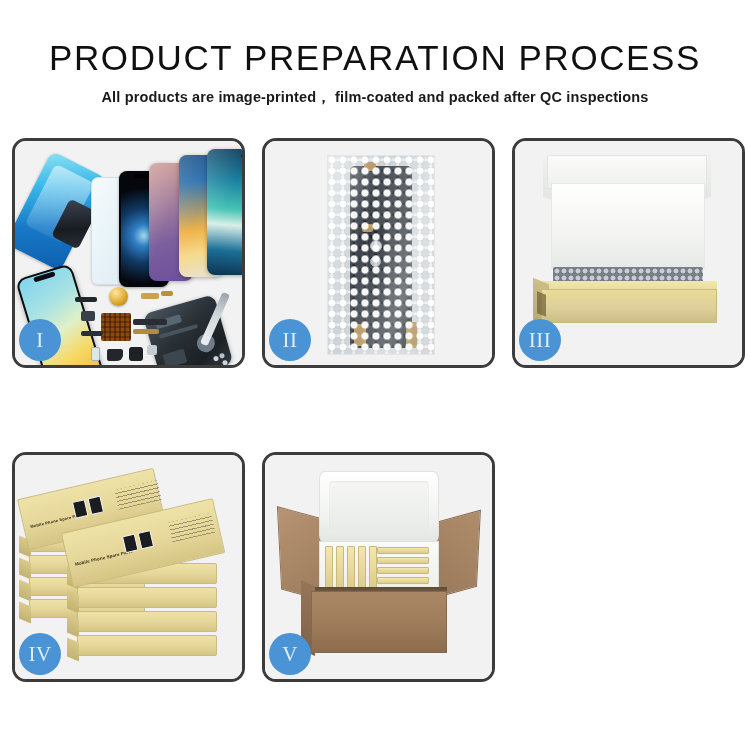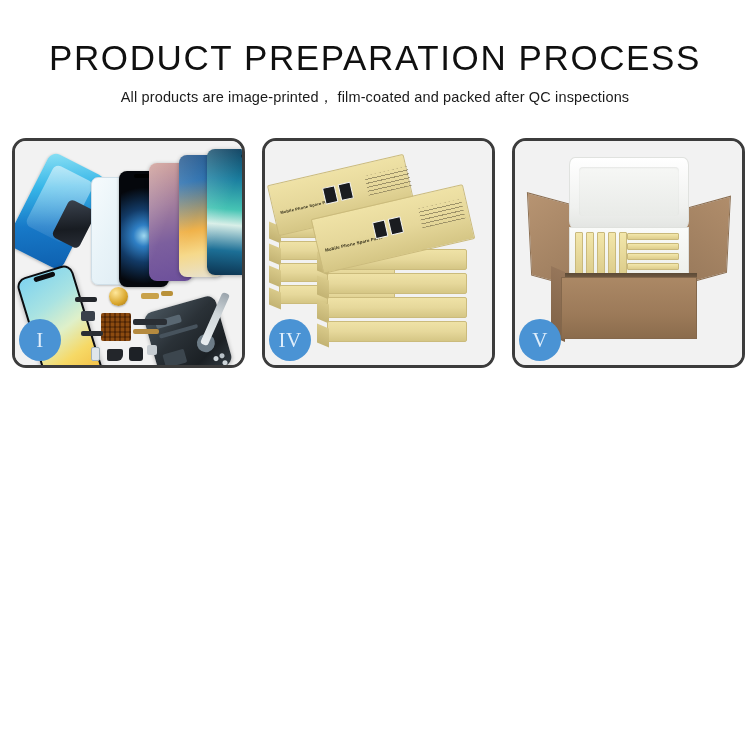--- a/index.html
+++ b/index.html
@@ -20,21 +20,21 @@
     letter-spacing:1.6px;
     color:#101010;
     font-weight:400;
     line-height:1.05;
     white-space:nowrap;
   }
   .subtitle {
     margin-top:11px;
     font-size:14.5px;
     color:#1a1a1a;
-    font-weight:400;
+    font-weight:700;
     letter-spacing:0.15px;
     white-space:nowrap;
   }
 
   
   .grid {
     position:absolute;
     left:12px; top:138px;
     width:733px; height:545px;
     display:grid;
@@ -444,21 +444,52 @@
           <div class="flex f6"></div>
           <div class="flex f7"></div>
           <div class="flex f8"></div>
           <div class="screwdriver"></div>
           <div class="screws"></div>
         </div>
       </div>
       <div class="badge">I</div>
     </div>
 
-
+    <div class="panel p2">
+      <div class="panel-inner">
+        <div class="bubblebag">
+          <div class="part"></div>
+          <div class="strip"></div>
+          <div class="tab t1"></div>
+          <div class="tab t2"></div>
+          <div class="tab t3"></div>
+          <div class="tab t4"></div>
+          <div class="circ"></div>
+          <div class="circ2"></div>
+          <div class="bubbles"></div>
+          <div class="gloss"></div>
+        </div>
+      </div>
+      <div class="badge">II</div>
+    </div>
+
+    <div class="panel p3">
+      <div class="panel-inner">
+        <div class="lidL"></div>
+        <div class="lidR"></div>
+        <div class="lid"></div>
+        <div class="foam"></div>
+        <div class="wrap"></div>
+        <div class="boxtop"></div>
+        <div class="boxleft"></div>
+        <div class="boxfront"></div>
+        <div class="corner"></div>
+      </div>
+      <div class="badge">III</div>
+    </div>
 
     <div class="panel p4">
       <div class="panel-inner">
         <div class="stack">
 
           <div class="yb" style="left:14px;top:78px;width:116px;height:19px;">
               <span class="side"></span>
             </div>
           <div class="yb" style="left:14px;top:100px;width:116px;height:19px;">
               <span class="side"></span>

